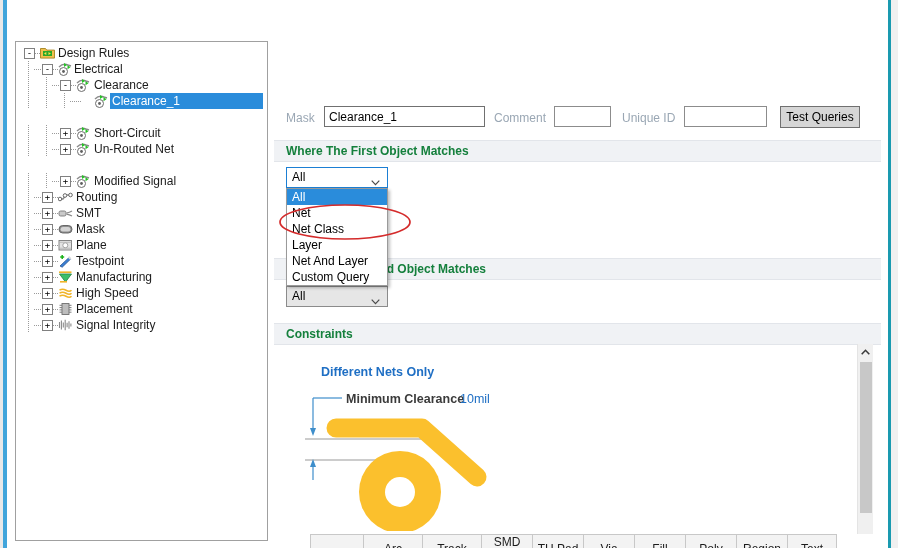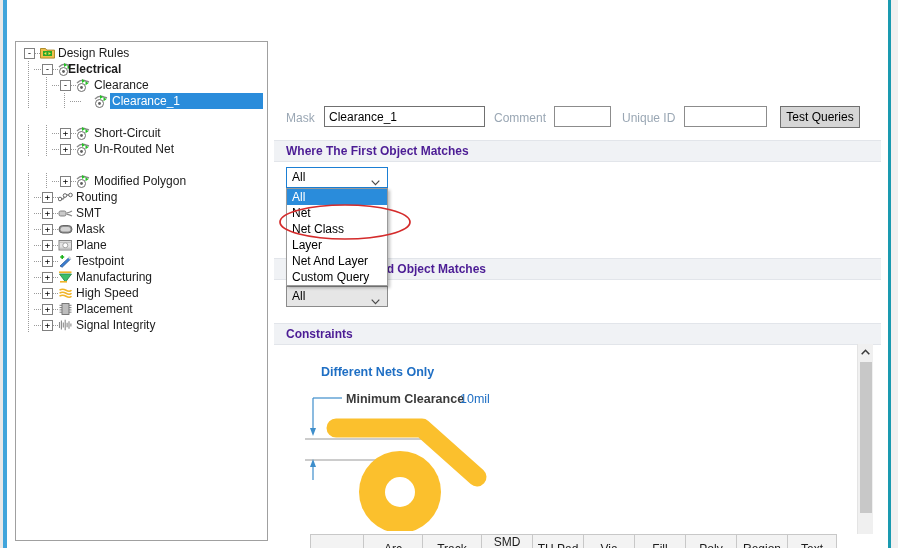--- a/index.html
+++ b/index.html
@@ -50,21 +50,21 @@
 
   
   .lbl-dim{color:#9aa7b4;font-size:12px;}
   .fld{position:absolute;background:#fff;border:1px solid #707070;box-sizing:border-box;
        font-size:12px;color:#000;padding:1px 4px;line-height:18px;height:21px;}
   .fld-empty{border:1px solid #8c8c8c;}
   .btn{position:absolute;background:#d6d6d6;border:1px solid #707070;box-sizing:border-box;
        font-size:12px;color:#000;text-align:center;line-height:20px;height:22px;cursor:default;}
   .section-bar{position:absolute;left:0;width:607px;height:22px;background:#f0f2f5;
        border-top:1px solid #e2e5ea;border-bottom:1px solid #e2e5ea;box-sizing:border-box;}
-  .section-bar span{position:absolute;left:12px;top:3px;font-size:12px;font-weight:bold;color:#4c1d95;}
+  .section-bar span{position:absolute;left:12px;top:3px;font-size:12px;font-weight:bold;color:#15803d;}
 
   
   .combo{position:absolute;width:102px;height:21px;background:#e6e6e6;border:1px solid #8b8b8b;box-sizing:border-box;}
   .combo.focus{border-color:#1b7fd4;background:#fff;}
   .combo .ctext{position:absolute;left:5px;top:2px;font-size:12px;color:#000;}
   .combo .carrow{position:absolute;right:7px;top:7px;width:9px;height:6px;}
 
   
   .ddlist{position:absolute;width:102px;background:#fff;border:1px solid #9a9a9a;box-sizing:border-box;
           box-shadow:2px 2px 3px rgba(0,0,0,.25);z-index:40;}
@@ -123,21 +123,21 @@
             <div class="guide-h" style="left:18px;width:12px;"></div>
             <div class="exp" style="left:26px;">-</div>
             <div class="guide-h" style="left:37px;width:6px;"></div>
             <span class="ticon" style="left:42px;"><svg width="15" height="14" viewBox="0 0 15 14">
                 <path d="M1 5 q4 -4 9 -2 l3 1" fill="none" stroke="#8a8a8a" stroke-width="1.4"></path>
                 <circle cx="5.5" cy="9.5" r="4" fill="#ffffff" stroke="#6d6d6d" stroke-width="1"></circle>
                 <circle cx="5.5" cy="9.5" r="1.4" fill="#5f5f5f"></circle>
                 <path d="M6 1 l3 2 -3 2 z" fill="#25c225"></path>
                 <path d="M9.5 3.2 l3 2 -3 2 z" fill="#25c225"></path>
               </svg></span>
-            <span class="lbl" style="left:52px;font-weight:bold;">Electrical</span>
+            <span class="lbl" style="left:58px;">Electrical</span>
           </div>
         </div>
         <div style="position:absolute;left:0;top:32px;width:251px;height:16px;">
           <div class="trow" style="top:0">
             <div class="guide" style="left:12px;"></div>
             <div class="guide" style="left:30px;"></div>
             <div class="guide-h" style="left:36px;width:12px;"></div>
             <div class="exp" style="left:44px;">-</div>
             <div class="guide-h" style="left:55px;width:6px;"></div>
             <span class="ticon" style="left:60px;"><svg width="15" height="14" viewBox="0 0 15 14">
@@ -208,21 +208,21 @@
             <div class="guide-h" style="left:36px;width:12px;"></div>
             <div class="exp" style="left:44px;">+</div>
             <div class="guide-h" style="left:55px;width:6px;"></div>
             <span class="ticon" style="left:60px;"><svg width="15" height="14" viewBox="0 0 15 14">
                 <path d="M1 5 q4 -4 9 -2 l3 1" fill="none" stroke="#8a8a8a" stroke-width="1.4"></path>
                 <circle cx="5.5" cy="9.5" r="4" fill="#ffffff" stroke="#6d6d6d" stroke-width="1"></circle>
                 <circle cx="5.5" cy="9.5" r="1.4" fill="#5f5f5f"></circle>
                 <path d="M6 1 l3 2 -3 2 z" fill="#25c225"></path>
                 <path d="M9.5 3.2 l3 2 -3 2 z" fill="#25c225"></path>
               </svg></span>
-            <span class="lbl" style="left:78px;">Modified Polygon</span>
+            <span class="lbl" style="left:78px;">Modified Signal</span>
           </div>
         </div>
         <div style="position:absolute;left:0;top:144px;width:251px;height:16px;">
           <div class="trow" style="top:0">
             <div class="guide" style="left:12px;"></div>
             <div class="guide-h" style="left:18px;width:12px;"></div>
             <div class="exp" style="left:26px;">+</div>
             <div class="guide-h" style="left:37px;width:6px;"></div>
             <span class="ticon" style="left:42px;"><svg width="15" height="14" viewBox="0 0 15 14">
                 <path d="M1 9 h4 l3 -4 h6" fill="none" stroke="#8a8a8a" stroke-width="1.4"></path>

